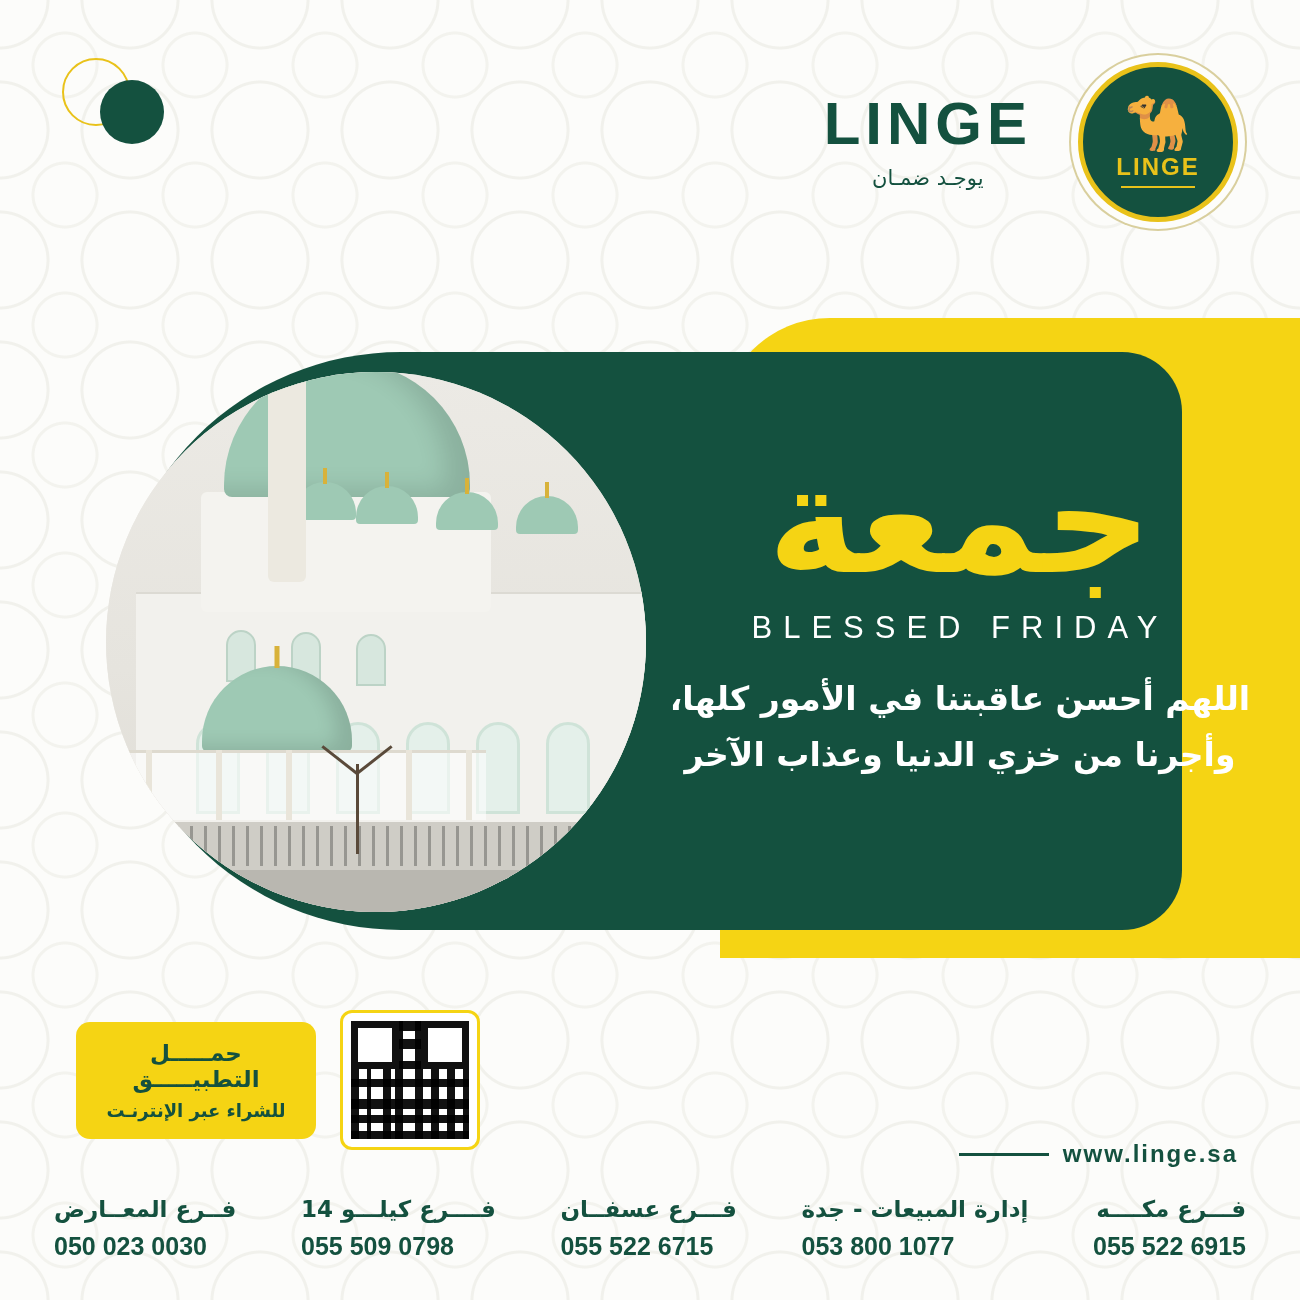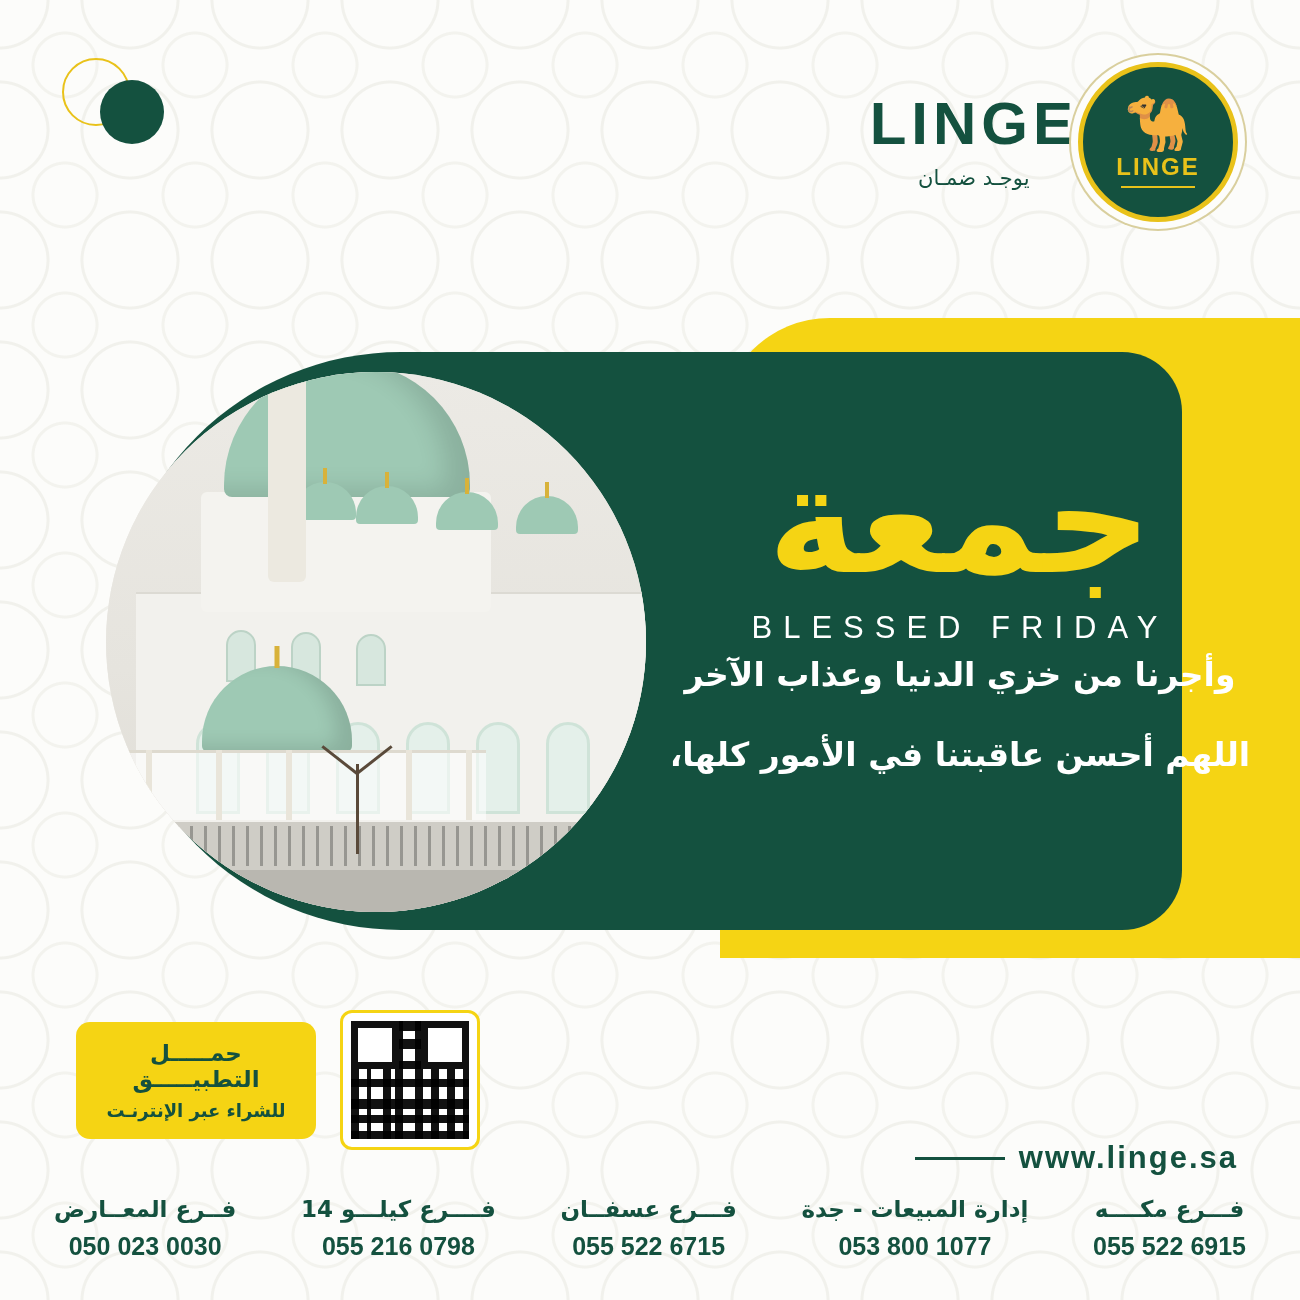--- a/index.html
+++ b/index.html
@@ -38,21 +38,21 @@
   }
   .ring-solid {
     position: absolute; left: 38px; top: 22px;
     width: 64px; height: 64px; border-radius: 50%;
     background: #14513f;
   }
 
   
   .brand {
     position: absolute; right: 62px; top: 62px;
-    display: flex; align-items: center; 
+    display: flex; align-items: center; gap: 46px;
   }
   .brand-text { text-align: center; }
   .brand-name {
     font-size: 60px; font-weight: 700; color: #14513f;
     letter-spacing: 5px; line-height: 1;
     font-family: "Liberation Sans", sans-serif;
   }
   .brand-tag {
     margin-top: 12px;
     font-size: 21px; color: #14513f; letter-spacing: 3px;
@@ -269,32 +269,32 @@
   }
   .qr::before { left: 0; top: 0; }
   .qr::after { right: 0; top: 0; }
 
   
   .website-row {
     position: absolute; right: 62px; top: 1140px;
     display: flex; align-items: center; gap: 14px;
   }
   .website {
-    font-size: 31px; font-weight: 700; color: #14513f; letter-spacing: 2px;
+    font-size: 24px; font-weight: 700; color: #14513f; letter-spacing: 2px;
     font-family: "Liberation Sans", sans-serif;
   }
   .website-line { width: 90px; height: 3px; background: #14513f; }
 
   
   .branches {
     position: absolute; left: 48px; right: 48px; top: 1196px;
     display: flex; flex-direction: row-reverse; justify-content: space-between;
     direction: rtl;
   }
-  .branch { text-align: center; color: #14513f; padding: 0 6px; }
+  .branch { color: #14513f; padding: 0 6px; }
   .branch-name { font-size: 23px; font-weight: 700; letter-spacing: 1px; }
   .branch-phone {
     font-size: 25px; font-weight: 700; margin-top: 10px;
     font-family: "Liberation Sans", sans-serif; direction: ltr;
   }
 </style>
 </head>
 <body>
 
 <div class="poster">
@@ -355,22 +355,22 @@
       <div class="tree"></div>
       <div class="road"></div>
     </div>
   </div>
 
   <div class="message">
     <div class="jumuah-wrap">
       <span class="jumuah">جمعة</span>
     </div>
     <div class="blessed">BLESSED FRIDAY</div>
+    <div class="dua">اللهم أحسن عاقبتنا في الأمور كلها،</div>
     <div class="dua" style="margin-top:2px;">وأجرنا من خزي الدنيا وعذاب الآخر</div>
-    <div class="dua">اللهم أحسن عاقبتنا في الأمور كلها،</div>
   </div>
 
   <div class="app-row">
     <div class="app-pill">
       <div class="l1">حمـــــل التطبيـــــق</div>
       <div class="l2">للشراء عبر الإنترنـت</div>
     </div>
     <div class="qr-frame">
       <div class="qr"></div>
     </div>
@@ -381,21 +381,21 @@
     <div class="website">www.linge.sa</div>
   </div>
 
   <div class="branches">
     <div class="branch">
       <div class="branch-name">فــرع المعــارض</div>
       <div class="branch-phone">050 023 0030</div>
     </div>
     <div class="branch">
       <div class="branch-name">فــــرع كيلـــو 14</div>
-      <div class="branch-phone">055 216 0798</div>
+      <div class="branch-phone">055 509 0798</div>
     </div>
     <div class="branch">
       <div class="branch-name">فـــرع عسفــان</div>
       <div class="branch-phone">055 522 6715</div>
     </div>
     <div class="branch">
       <div class="branch-name">إدارة المبيعات - جدة</div>
       <div class="branch-phone">053 800 1077</div>
     </div>
     <div class="branch">

